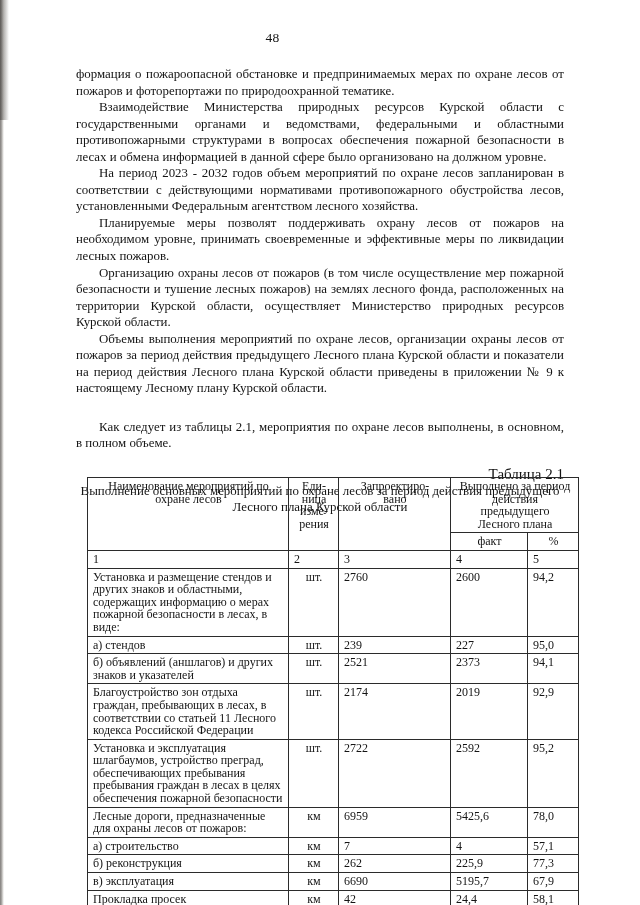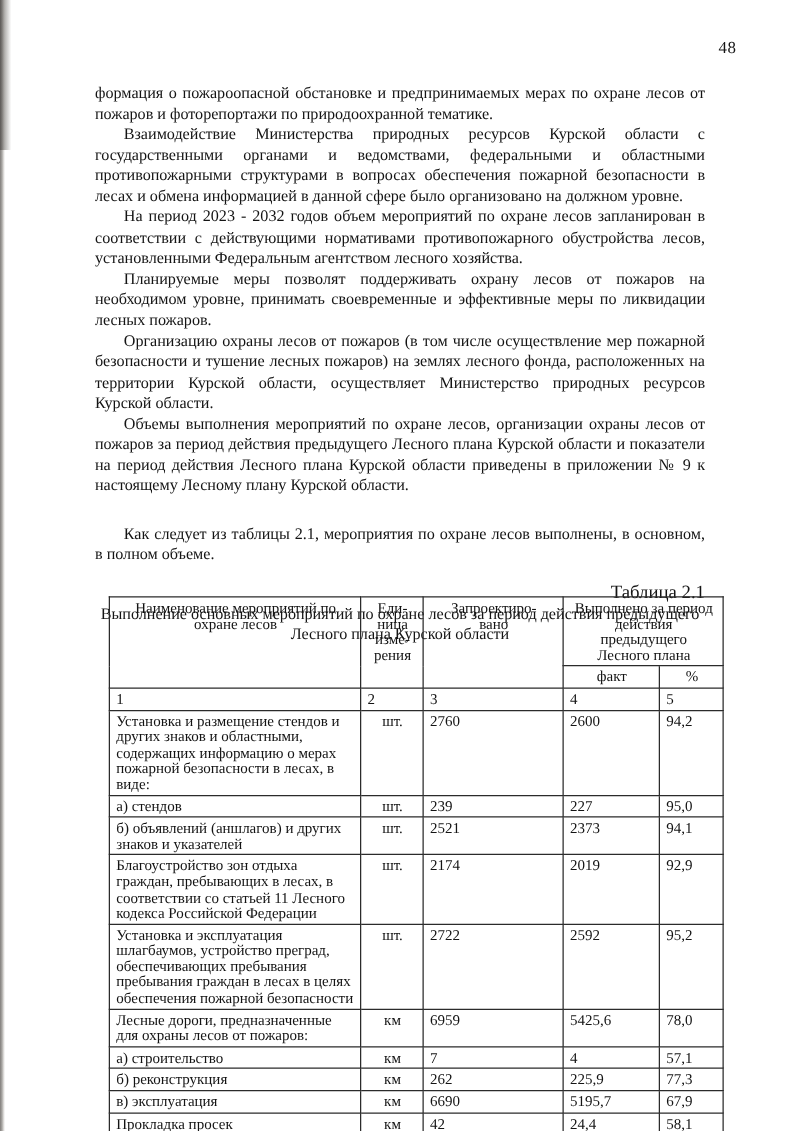--- a/index.html
+++ b/index.html
@@ -45,24 +45,23 @@
     top: 0;
     width: 640px;
     height: 905px;
   }
 
   .page-number {
     position: absolute;
     top: 30px;
     left: 0;
     width: 545px;
-    text-align: right;
+    text-align: center;
     font-size: 13.5px;
     letter-spacing: .3px;
-    padding-left: 44px;
   }
 
   .body-text {
     position: absolute;
     left: 76px;
     top: 66px;
     width: 488px;
   }
 
   .para {

